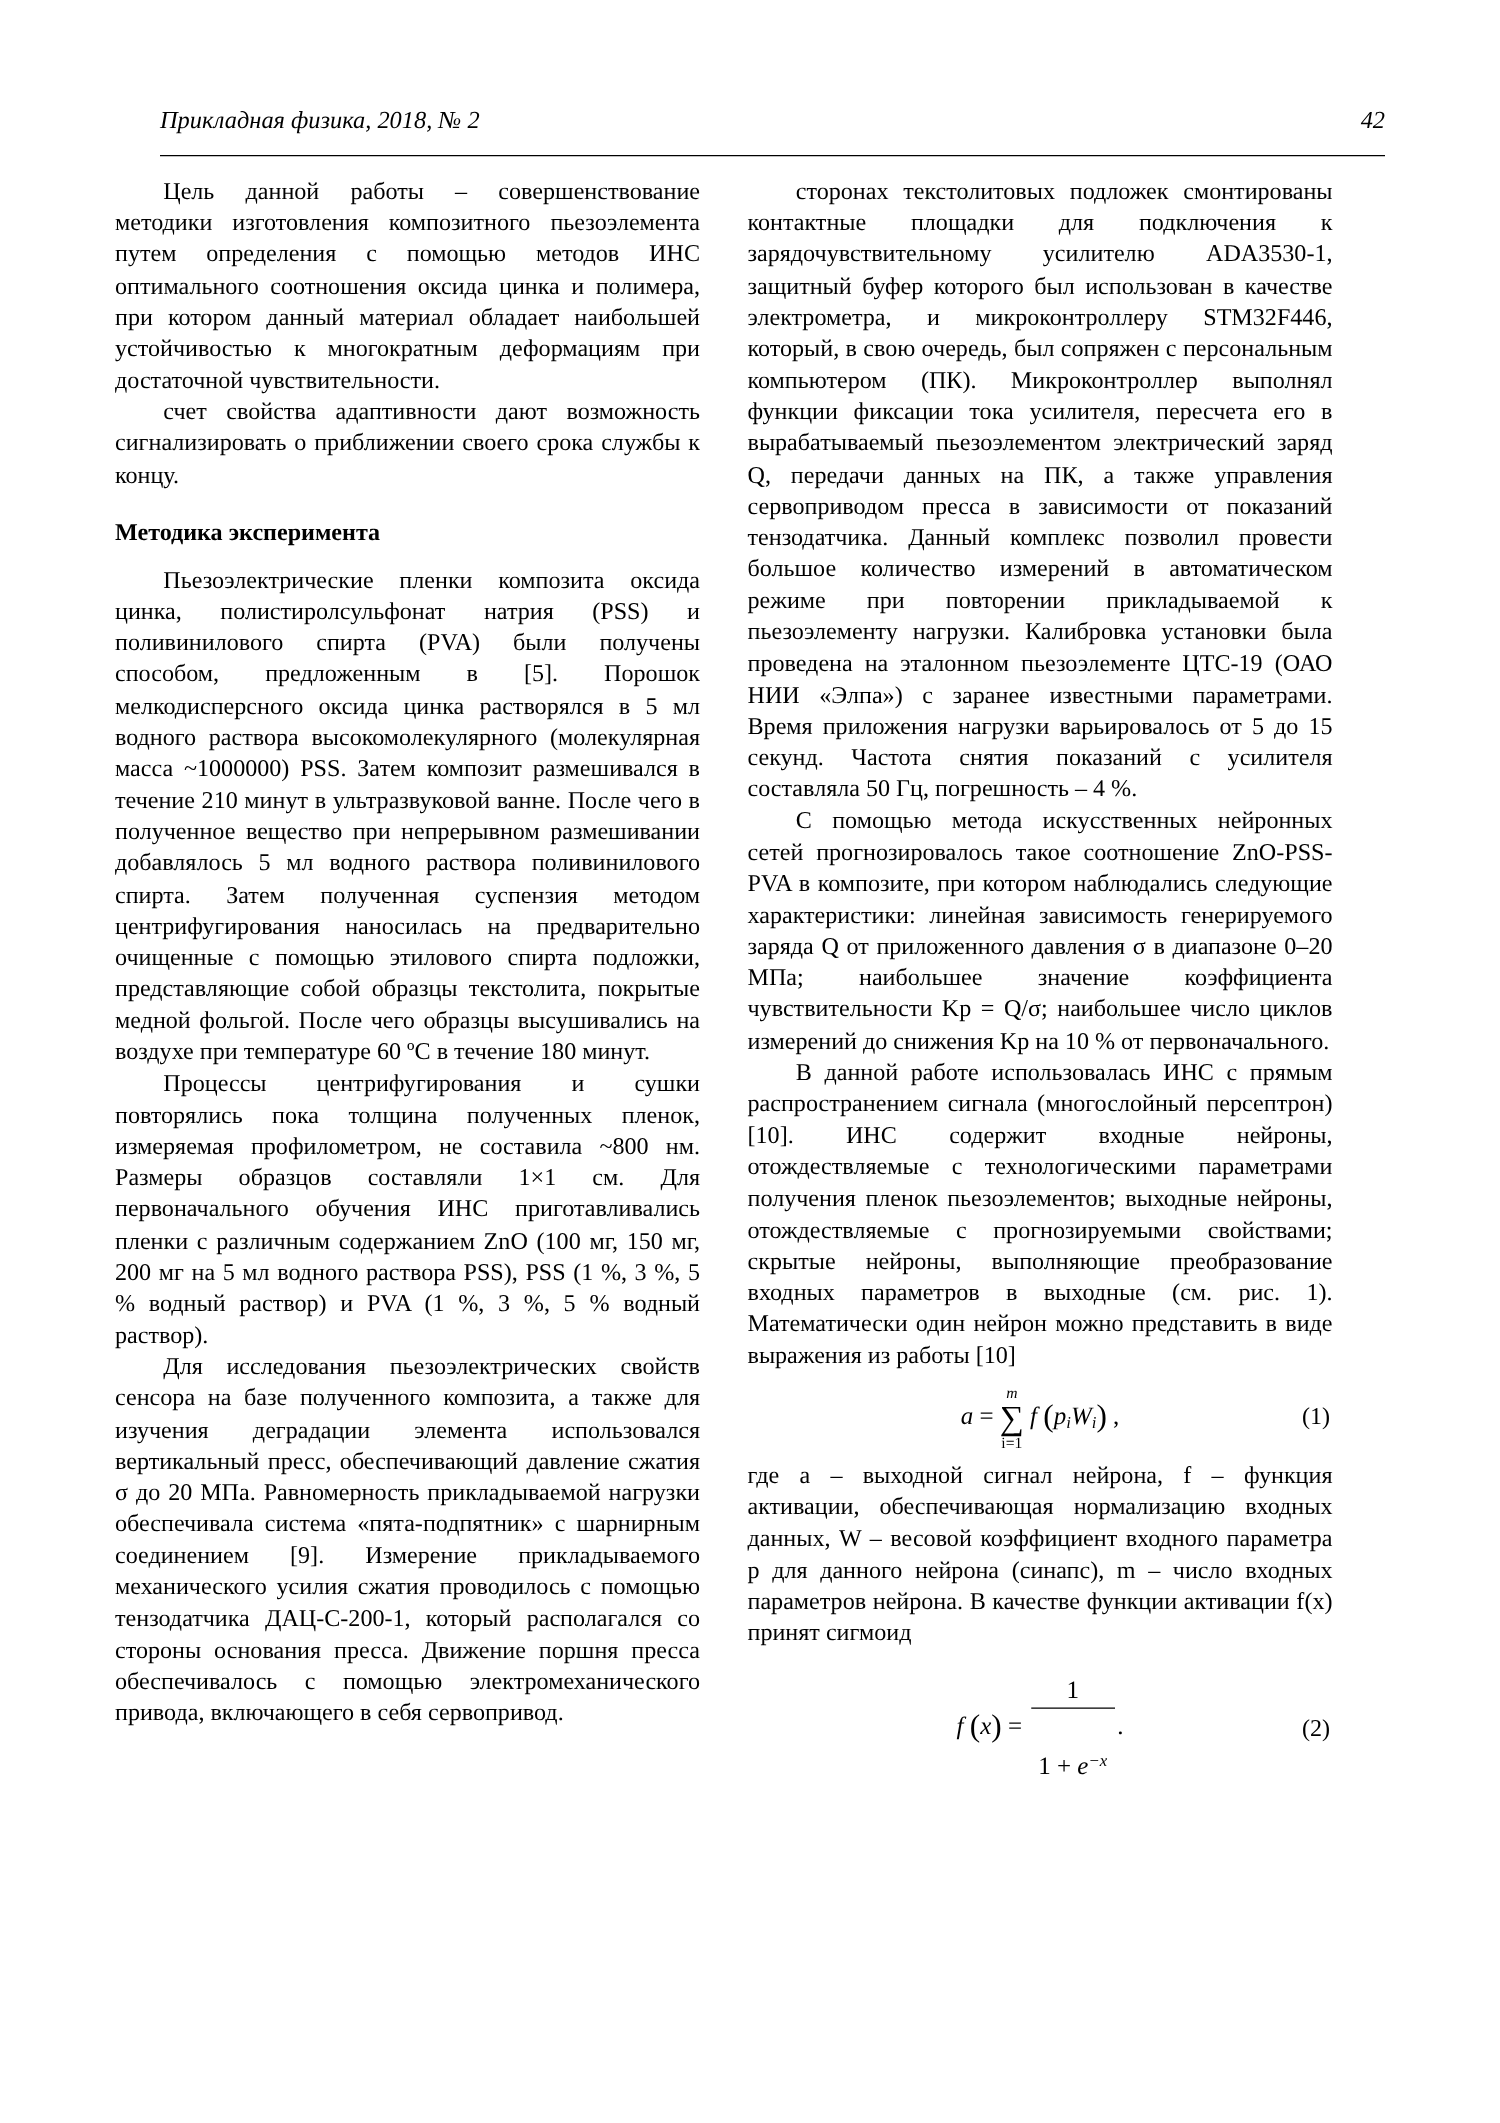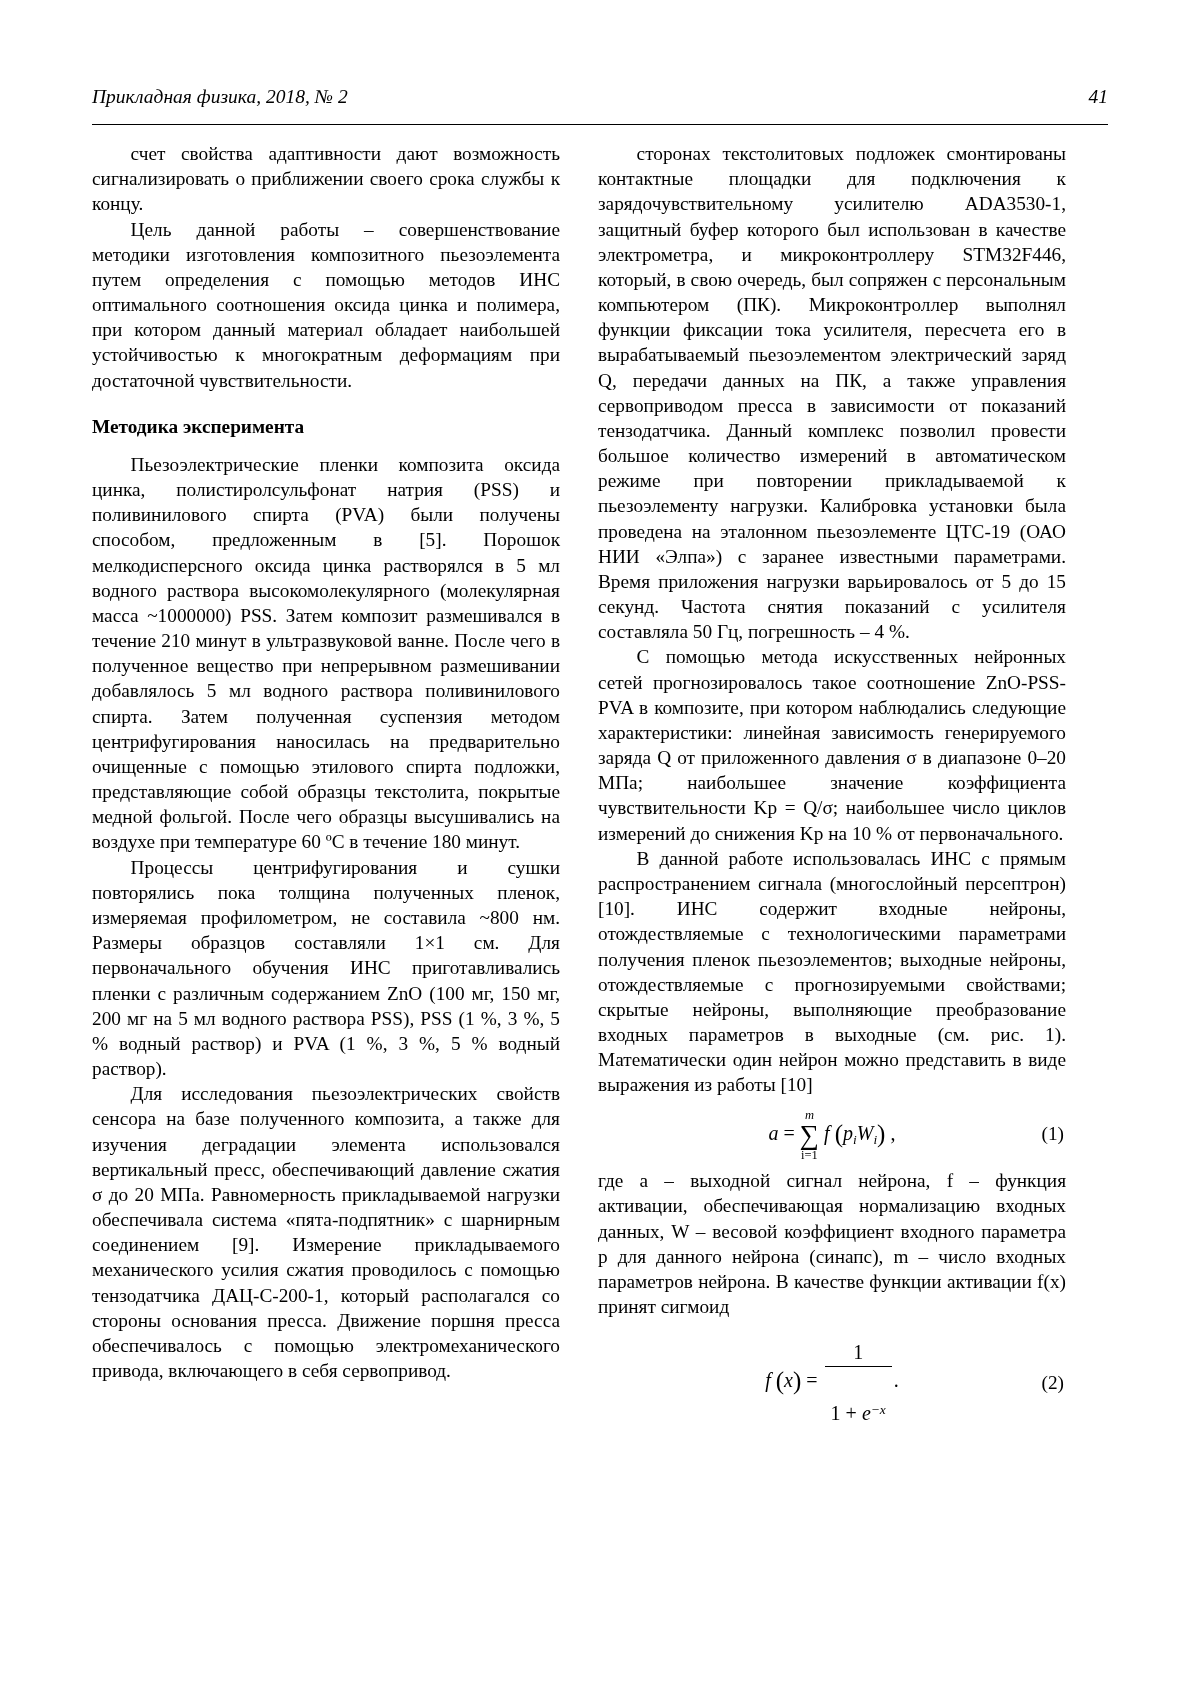--- a/index.html
+++ b/index.html
@@ -24,20 +24,21 @@
     padding: 86px 92px 40px 92px;
   }
   
   .runhead {
     position: relative;
     height: 34px;
     font-size: 19.5px;
     border-bottom: 1.3px solid #000;
     padding-bottom: 4px;
     margin-bottom: 16px;
+    margin-left: 36px;
   }
   .runhead .journal {
     font-style: italic;
     position: absolute;
     left: 0;
     top: 0;
   }
   .runhead .pageno {
     font-style: italic;
     position: absolute;
@@ -135,28 +136,28 @@
   }
   .pbig { font-size: 25px; vertical-align: -2px; }
 </style>
 </head>
 <body>
 
 <div class="page">
 
   <div class="runhead">
     <span class="journal">Прикладная физика, 2018, № 2</span>
-    <span class="pageno">41</span>
+    <span class="pageno">42</span>
   </div>
 
   <div class="columns">
 
     <div class="col">
+      <p>Цель данной работы – совершенствование методики изготовления композитного пьезоэлемента путем определения с помощью методов ИНС оптимального соотношения оксида цинка и полимера, при котором данный материал обладает наибольшей устойчивостью к многократным деформациям при достаточной чувствительности.</p>
       <p>счет свойства адаптивности дают возможность сигнализировать о приближении своего срока службы к концу.</p>
-      <p>Цель данной работы – совершенствование методики изготовления композитного пьезоэлемента путем определения с помощью методов ИНС оптимального соотношения оксида цинка и полимера, при котором данный материал обладает наибольшей устойчивостью к многократным деформациям при достаточной чувствительности.</p>
 
       <h2 class="section">Методика эксперимента</h2>
 
       <p>Пьезоэлектрические пленки композита оксида цинка, полистиролсульфонат натрия (PSS) и поливинилового спирта (PVA) были получены способом, предложенным в [5]. Порошок мелкодисперсного оксида цинка растворялся в 5 мл водного раствора высокомолекулярного (молекулярная масса ~1000000) PSS. Затем композит размешивался в течение 210 минут в ультразвуковой ванне. После чего в полученное вещество при непрерывном размешивании добавлялось 5 мл водного раствора поливинилового спирта. Затем полученная суспензия методом центрифугирования наносилась на предварительно очищенные с помощью этилового спирта подложки, представляющие собой образцы текстолита, покрытые медной фольгой. После чего образцы высушивались на воздухе при температуре 60 ºС в течение 180 минут.</p>
       <p>Процессы центрифугирования и сушки повторялись пока толщина полученных пленок, измеряемая профилометром, не составила ~800 нм. Размеры образцов составляли 1×1 см. Для первоначального обучения ИНС приготавливались пленки с различным содержанием ZnO (100 мг, 150 мг, 200 мг на 5 мл водного раствора PSS), PSS (1 %, 3 %, 5 % водный раствор) и PVA (1 %, 3 %, 5 % водный раствор).</p>
       <p>Для исследования пьезоэлектрических свойств сенсора на базе полученного композита, а также для изучения деградации элемента использовался вертикальный пресс, обеспечивающий давление сжатия σ до 20 МПа. Равномерность прикладываемой нагрузки обеспечивала система «пята-подпятник» с шарнирным соединением [9]. Измерение прикладываемого механического усилия сжатия проводилось с помощью тензодатчика ДАЦ-С-200-1, который располагался со стороны основания пресса. Движение поршня пресса обеспечивалось с помощью электромеханического привода, включающего в себя сервопривод.</p>
     </div>
 
     <div class="col">
       <p>сторонах текстолитовых подложек смонтированы контактные площадки для подключения к зарядочувствительному усилителю ADA3530-1, защитный буфер которого был использован в качестве электрометра, и микроконтроллеру STM32F446, который, в свою очередь, был сопряжен с персональным компьютером (ПК). Микроконтроллер выполнял функции фиксации тока усилителя, пересчета его в вырабатываемый пьезоэлементом электрический заряд Q, передачи данных на ПК, а также управления сервоприводом пресса в зависимости от показаний тензодатчика. Данный комплекс позволил провести большое количество измерений в автоматическом режиме при повторении прикладываемой к пьезоэлементу нагрузки. Калибровка установки была проведена на эталонном пьезоэлементе ЦТС-19 (ОАО НИИ «Элпа») с заранее известными параметрами. Время приложения нагрузки варьировалось от 5 до 15 секунд. Частота снятия показаний с усилителя составляла 50 Гц, погрешность – 4 %.</p>

